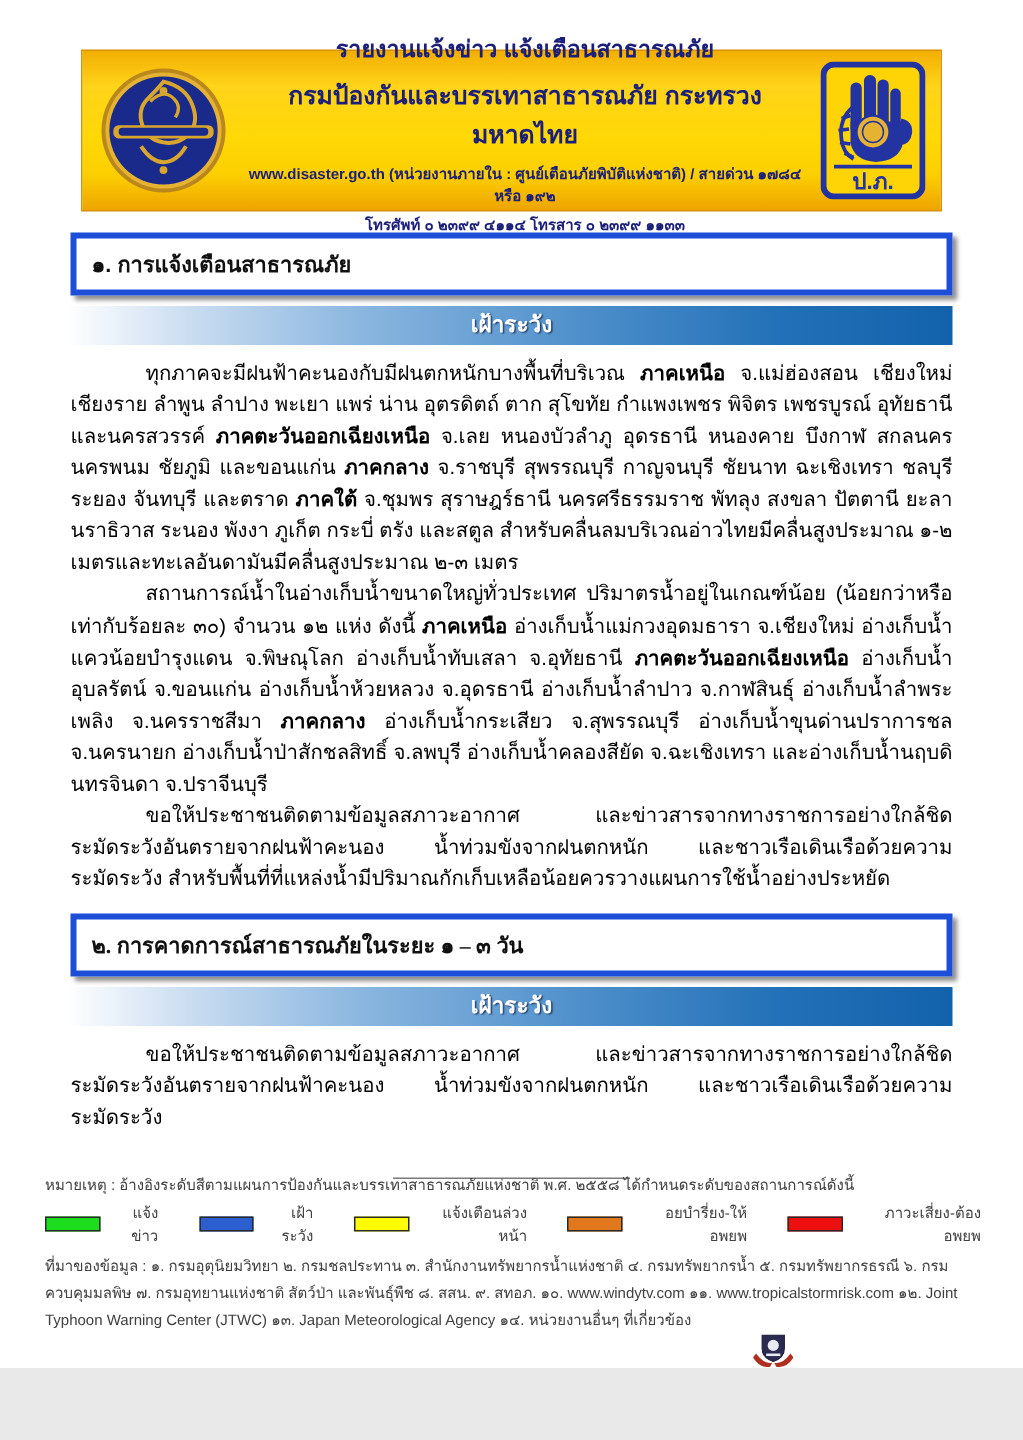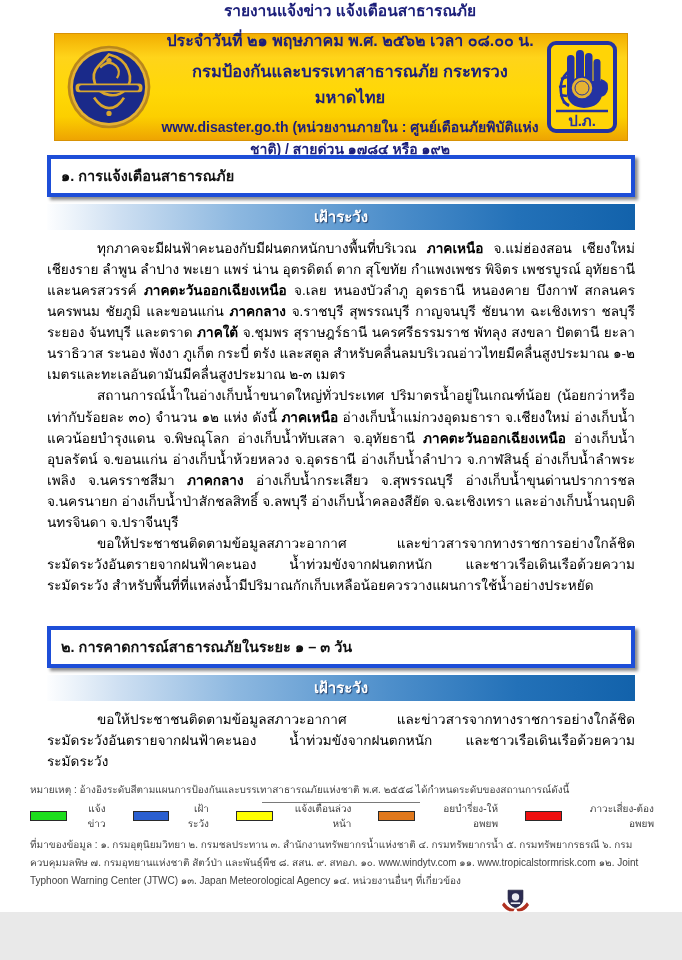--- a/index.html
+++ b/index.html
@@ -13,21 +13,21 @@
   .banner {
     position:absolute; left:54px; top:33px; width:574px; height:108px;
     background:linear-gradient(180deg,#f2ae02 0%, #ffd41a 22%, #ffd806 55%, #fccf00 78%, #eea402 100%);
     border:1px solid #d89204;
     display:flex; align-items:center; padding:4px 10px;
   }
   .banner-center { flex:1; text-align:center; color:#1c1f7a; padding:0 4px; }
   .b-line1 { font-size:15.5px; font-weight:bold; margin-top:2px; }
   .b-line2 { font-size:16px;  font-weight:bold; margin-top:5px; }
   .b-line3 { font-size:16.5px; font-weight:bold; margin-top:5px; }
-  .b-line4 { font-size:14px;  font-weight:bold; margin-top:6px; }
+  .b-line4 { font-size:10px;  font-weight:bold; margin-top:6px; }
   .b-line5 { font-size:10px;  font-weight:bold; margin-top:4px; }
   .emblem { width:88px; height:88px; flex:0 0 auto; }
   .ddpm-logo { width:70px; height:92px; flex:0 0 auto; }
 
   
   .content { position:absolute; left:47px; top:155px; width:588px; }
   .section-title-box {
     border:4px solid #1d4ed8; background:#fff;
     padding:5px 10px 6px; font-size:14.5px; font-weight:bold;
     box-shadow:3px 3px 3px rgba(0,0,0,0.45);
@@ -37,21 +37,21 @@
     height:26px; line-height:26px; text-align:center;
     color:#ffffff; font-size:15px; font-weight:bold;
     text-shadow:1px 1px 1px rgba(20,40,80,0.8);
     background:linear-gradient(90deg,#fdfeff 0%, #cfe0f2 12%, #8db8e0 32%, #4e8fcb 58%, #2371b8 80%, #1262ab 100%);
     margin-bottom:8px;
   }
   .para {
     font-size:13.6px; line-height:1.55; text-align:justify;
     text-indent:50px; color:#000000;
   }
-  .sec2 { margin-top:30px; }
+  .sec2 { margin-top:13px;font-family:Liberation Serif, serif; }
   .divider {
     width:158px; border-top:1px solid #7a7a7a; margin:30px auto 0;
   }
 
   
   .footer { position:absolute; left:30px; top:782px; width:624px; color:#404040; }
   .foot-note { font-size:10px; margin-bottom:4px; }
   .legend-row { display:flex; align-items:center; gap:27px; margin:3px 0 5px;text-align:right; }
   .legend-item { display:flex; align-items:center; gap:4px; }
   .swatch { width:37px; height:10px; border:1px solid #2a2a2a; }
@@ -78,21 +78,20 @@
       <path d="M33 62 q8 12 17 12 q10 0 17 -12" fill="none" stroke="#d8a62e" stroke-width="3"></path>
       <path d="M40 28 q10 -10 18 -2 q6 6 1 14" fill="none" stroke="#d8a62e" stroke-width="2.5"></path>
       <rect x="12" y="46" width="76" height="10" rx="4" fill="#d8a62e"></rect>
       <rect x="16" y="48" width="68" height="6" rx="3" fill="#1a2a8a"></rect>
       <circle cx="50" cy="80" r="3" fill="#d8a62e"></circle>
       <circle cx="50" cy="20" r="3" fill="#d8a62e"></circle>
     </svg>
 
     <div class="banner-center">
       <div class="b-line1">รายงานแจ้งข่าว แจ้งเตือนสาธารณภัย</div>
-      <div class="b-line2">ประจำวันที่ ๒๑ พฤษภาคม พ.ศ. ๒๕๖๒ เวลา ๐๘.๐๐ น.</div>
       <div class="b-line3">กรมป้องกันและบรรเทาสาธารณภัย กระทรวงมหาดไทย</div>
       <div class="b-line4">www.disaster.go.th (หน่วยงานภายใน : ศูนย์เตือนภัยพิบัติแห่งชาติ) / สายด่วน ๑๗๘๔ หรือ ๑๙๒</div>
       <div class="b-line5">โทรศัพท์ ๐ ๒๓๙๙ ๔๑๑๔ โทรสาร ๐ ๒๓๙๙ ๑๑๓๓</div>
     </div>
 
     <svg class="ddpm-logo" viewBox="0 0 70 92">
       <rect x="2" y="2" width="66" height="88" rx="7" fill="#ffd406" stroke="#2433a2" stroke-width="4"></rect>
       <g fill="#2433a2">
         <rect x="20" y="14" width="7.5" height="34" rx="3.6"></rect>
         <rect x="29" y="9" width="8" height="40" rx="3.8"></rect>

